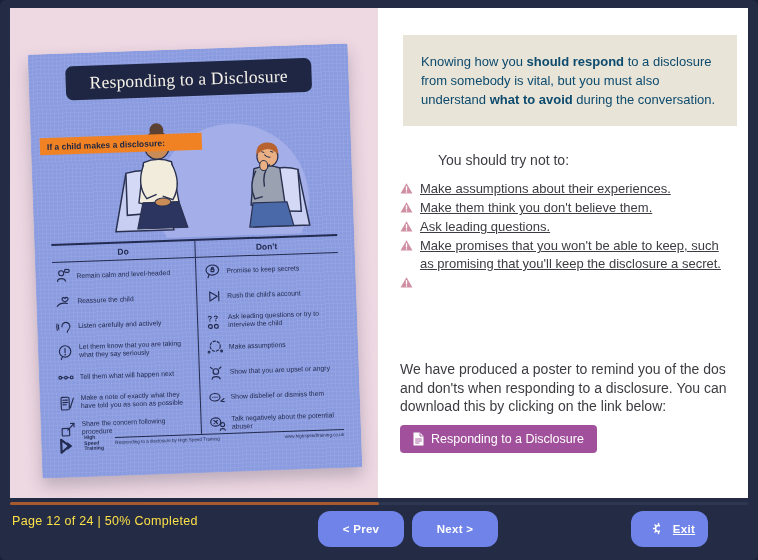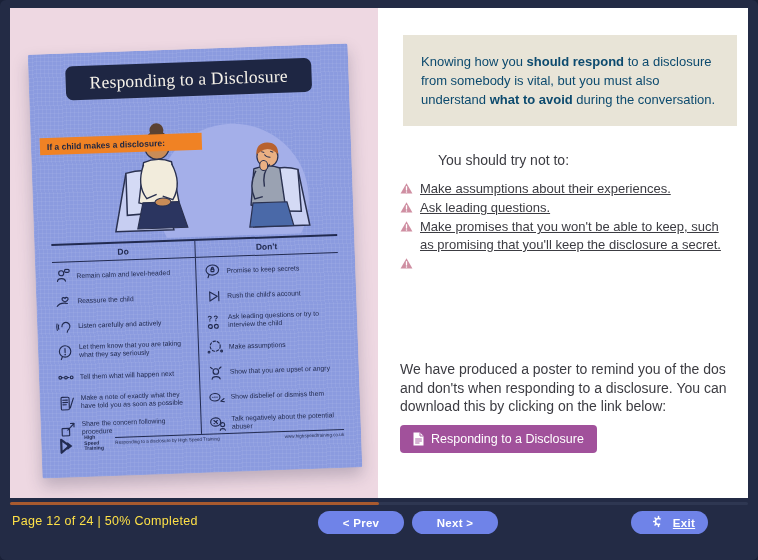--- a/index.html
+++ b/index.html
@@ -46,21 +46,21 @@
   .warn{position:absolute;left:0;top:2px;width:13px;height:13px;}
   .outro{position:absolute;left:22px;top:352px;width:330px;font-size:14px;line-height:18.5px;}
   .download-btn{position:absolute;left:22px;top:417px;display:inline-flex;align-items:center;gap:7px;
     background:#a1519b;color:#fff;border:none;border-radius:4px;padding:7px 13px;font-size:12.5px;
     font-family:"Liberation Sans",sans-serif;cursor:pointer;}
   
   .footer{position:absolute;left:0;top:498px;width:758px;height:62px;background:#232b45;}
   .progress-track{position:absolute;left:10px;top:4px;width:738px;height:3px;background:#2e3752;border-radius:2px;}
   .progress-fill{height:3px;background:#a85a2f;border-radius:2px;width:0;}
   .page-status{position:absolute;left:12px;top:16px;font-size:12.5px;color:#fde047;letter-spacing:.3px;}
-  .pill{position:absolute;top:13px;height:23px;border:none;border-radius:12px;background:#6f83e8;color:#fff;
+  .pill{position:absolute;top:13px;height:36px;border:none;border-radius:12px;background:#6f83e8;color:#fff;
     font-family:"Liberation Sans",sans-serif;font-size:11.5px;font-weight:bold;cursor:pointer;
     display:flex;align-items:center;justify-content:center;letter-spacing:.3px;}
   .btn-prev{left:318px;width:86px;}
   .btn-next{left:412px;width:86px;}
   .btn-settings{left:631px;width:59px;}
   .btn-exit{left:660px;width:48px;text-decoration:underline;}
 </style>
 </head>
 <body>
 
@@ -268,20 +268,30 @@
             <span class="warn">
               <svg viewBox="0 0 14 13" width="13" height="13">
                 <path d="M7 0.8L13.4 12H0.6z" fill="#cf8fa2"></path>
                 <line x1="7" y1="4.6" x2="7" y2="8.2" stroke="#fff" stroke-width="1.4" stroke-linecap="round"></line>
                 <circle cx="7" cy="10.2" r="0.8" fill="#fff"></circle>
               </svg>
             </span>
             <span class="avoid-text">Make assumptions about their experiences.</span>
           </li>
 
+          <li>
+            <span class="warn">
+              <svg viewBox="0 0 14 13" width="13" height="13">
+                <path d="M7 0.8L13.4 12H0.6z" fill="#cf8fa2"></path>
+                <line x1="7" y1="4.6" x2="7" y2="8.2" stroke="#fff" stroke-width="1.4" stroke-linecap="round"></line>
+                <circle cx="7" cy="10.2" r="0.8" fill="#fff"></circle>
+              </svg>
+            </span>
+            <span class="avoid-text">Make them think you don't believe them.</span>
+          </li>
 
           <li>
             <span class="warn">
               <svg viewBox="0 0 14 13" width="13" height="13">
                 <path d="M7 0.8L13.4 12H0.6z" fill="#cf8fa2"></path>
                 <line x1="7" y1="4.6" x2="7" y2="8.2" stroke="#fff" stroke-width="1.4" stroke-linecap="round"></line>
                 <circle cx="7" cy="10.2" r="0.8" fill="#fff"></circle>
               </svg>
             </span>
             <span class="avoid-text">Ask leading questions.</span>

